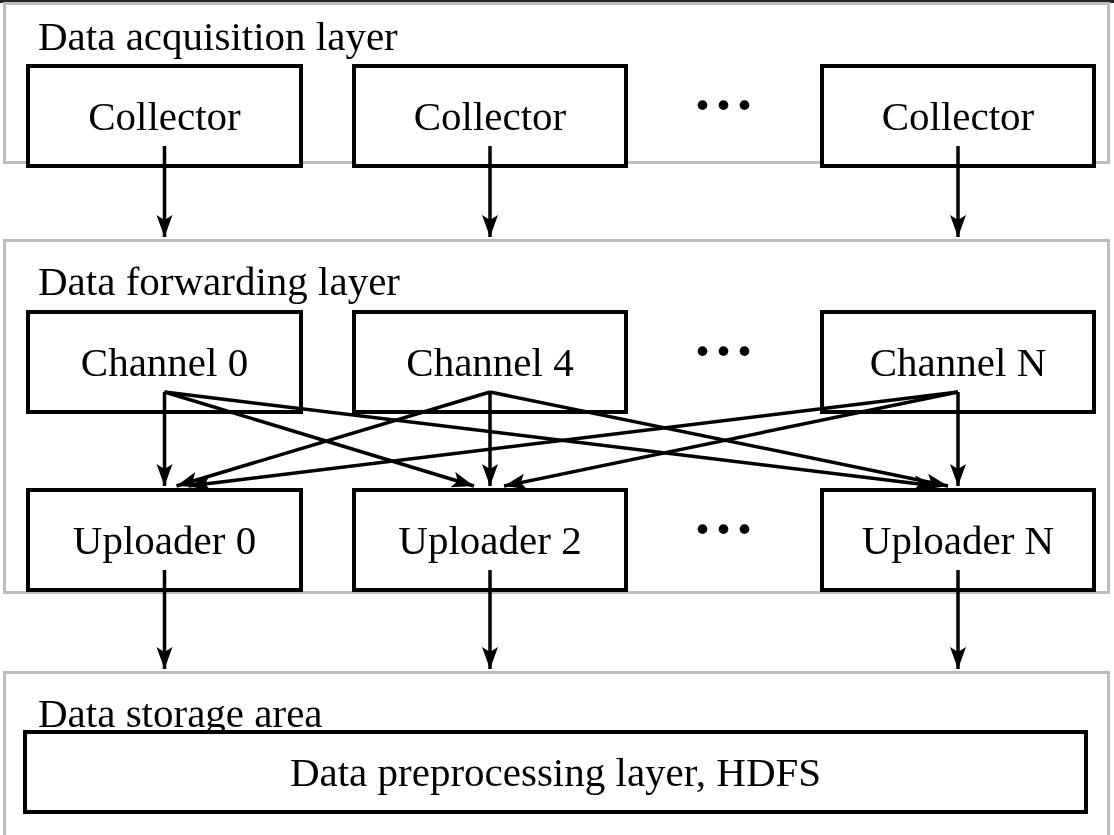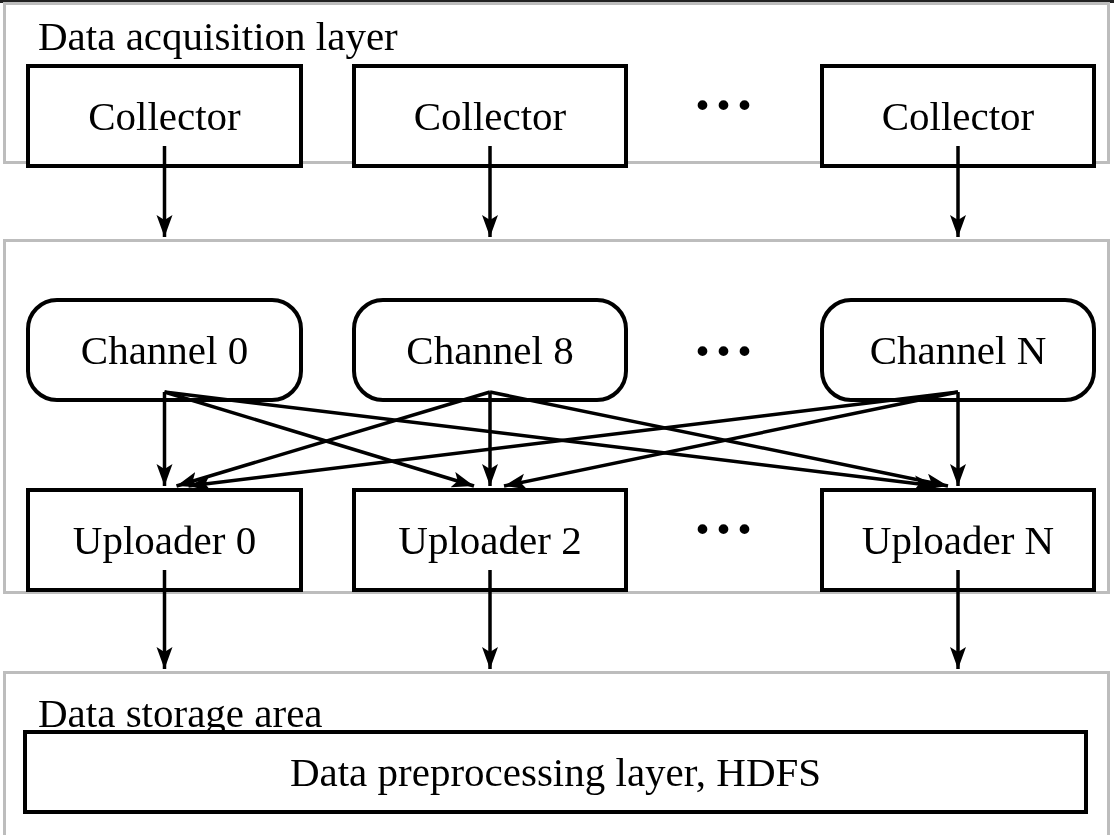--- a/index.html
+++ b/index.html
@@ -42,21 +42,21 @@
     border:4px solid var(--node-border);
     background:var(--bg);
     box-sizing:border-box;
     display:flex;align-items:center;justify-content:center;
   }
   .node-label{font-size:41px;white-space:nowrap;}
   .col1{left:20px;width:277px;}
   .col2{left:346px;width:276px;}
   .col3{left:814px;width:276px;}
   .row-collect{top:59px;}
-  .row-channel{top:56px;border-radius:31px;}
+  .row-channel{top:68px;}
   .row-upload{top:246px;}
   .storage-node{left:17px;top:56px;width:1065px;height:84px;}
   .ellipsis{
     position:absolute;left:673px;width:90px;height:82px;
     text-align:center;line-height:82px;
     font-size:60px;font-weight:bold;letter-spacing:1px;
     color:var(--text);
   }
   .dots-collect{top:59px;}
   .dots-channel{top:68px;}
@@ -81,26 +81,27 @@
     <div class="node col2 row-collect">
       <span class="node-label">Collector</span>
     </div>
     <span class="ellipsis dots-collect">···</span>
     <div class="node col3 row-collect">
       <span class="node-label">Collector</span>
     </div>
   </section>
 
   <section class="layer" id="layer-forwarding">
+    <div class="layer-title">Data forwarding layer</div>
 
     <div class="node col1 row-channel">
       <span class="node-label">Channel 0</span>
     </div>
     <div class="node col2 row-channel">
-      <span class="node-label">Channel 8</span>
+      <span class="node-label">Channel 4</span>
     </div>
     <span class="ellipsis dots-channel">···</span>
     <div class="node col3 row-channel">
       <span class="node-label">Channel N</span>
     </div>
 
     <div class="node col1 row-upload">
       <span class="node-label">Uploader 0</span>
     </div>
     <div class="node col2 row-upload">

